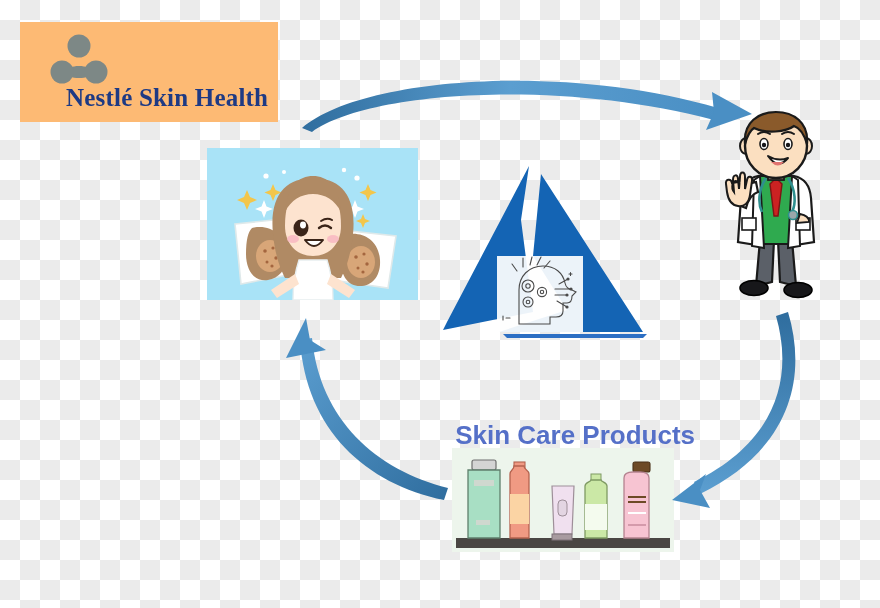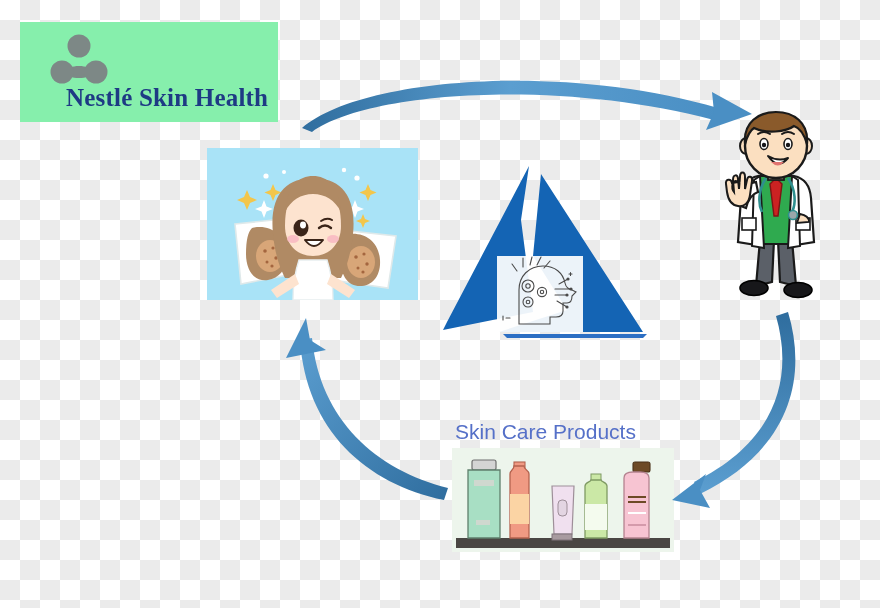--- a/index.html
+++ b/index.html
@@ -12,21 +12,21 @@
       linear-gradient(45deg, #ebebeb 25%, transparent 25%, transparent 75%, #ebebeb 75%, #ebebeb),
       linear-gradient(45deg, #ebebeb 25%, transparent 25%, transparent 75%, #ebebeb 75%, #ebebeb);
     background-size:40px 40px;
     background-position:0 0, 20px 20px;
   }
   .stage { position:absolute; inset:0; }
 
   
   .brand {
     position:absolute; left:20px; top:22px; width:258px; height:100px;
-    background:#86efac;
+    background:#fdba74;
   }
   .brand-mark { position:absolute; left:28px; top:12px; width:62px; height:50px; }
   .brand-name {
     position:absolute; left:46px; top:62px; width:230px;
     font-family:"Liberation Serif", serif;
     font-size:25px; font-weight:700; letter-spacing:.2px;
     color:#1e3a84; white-space:nowrap;
   }
 
   
@@ -37,22 +37,22 @@
 
   
   .azure { position:absolute; left:437px; top:160px; width:226px; height:180px; }
 
   
   .doctor { position:absolute; left:716px; top:110px; width:120px; height:200px; }
 
   
   .products-label {
     position:absolute; left:455px; top:420px; width:240px;
-    font-size:21px; font-weight:400; color:#5570c8;
-    text-align:left; white-space:nowrap;
+    font-size:26px; font-weight:700; color:#5570c8;
+    text-align:right; white-space:nowrap;
   }
   .products-card {
     position:absolute; left:452px; top:448px; width:222px; height:104px;
     background:#edf5ec; overflow:hidden;
   }
 
   
   .arrows { position:absolute; inset:0; pointer-events:none; }
 
   svg { display:block; overflow:visible; }

